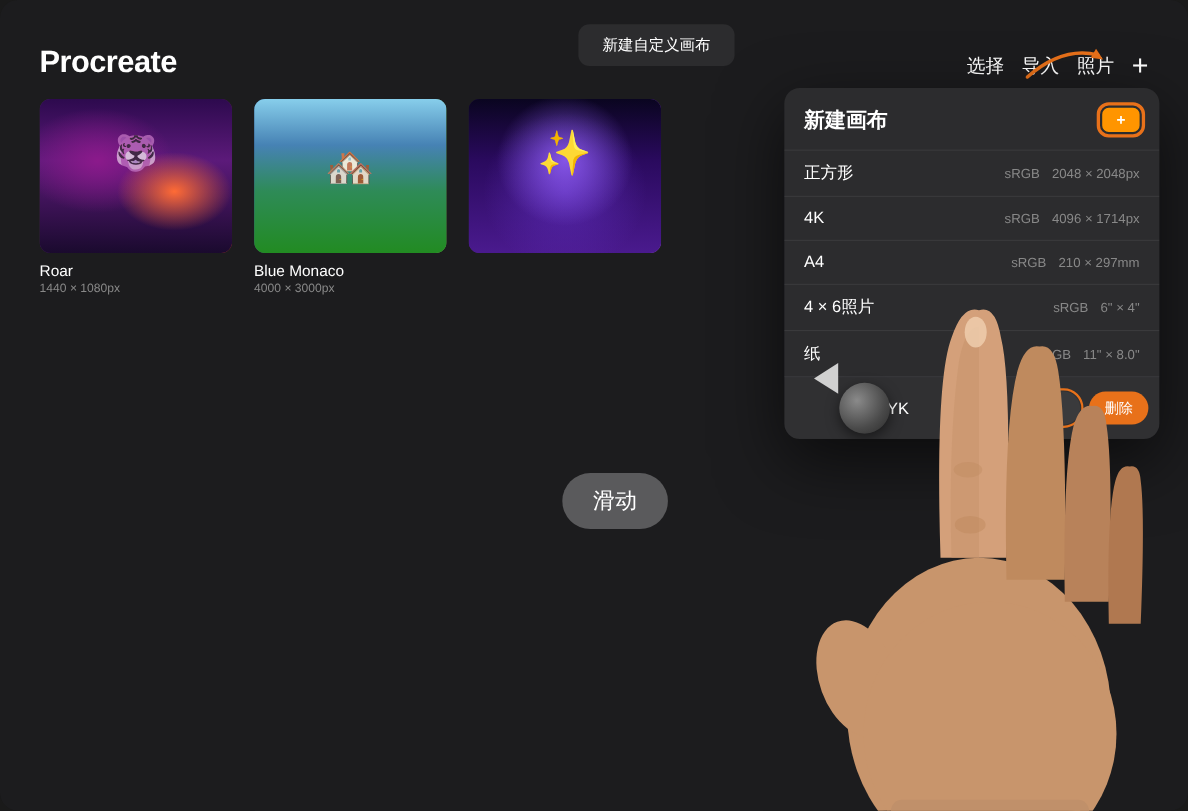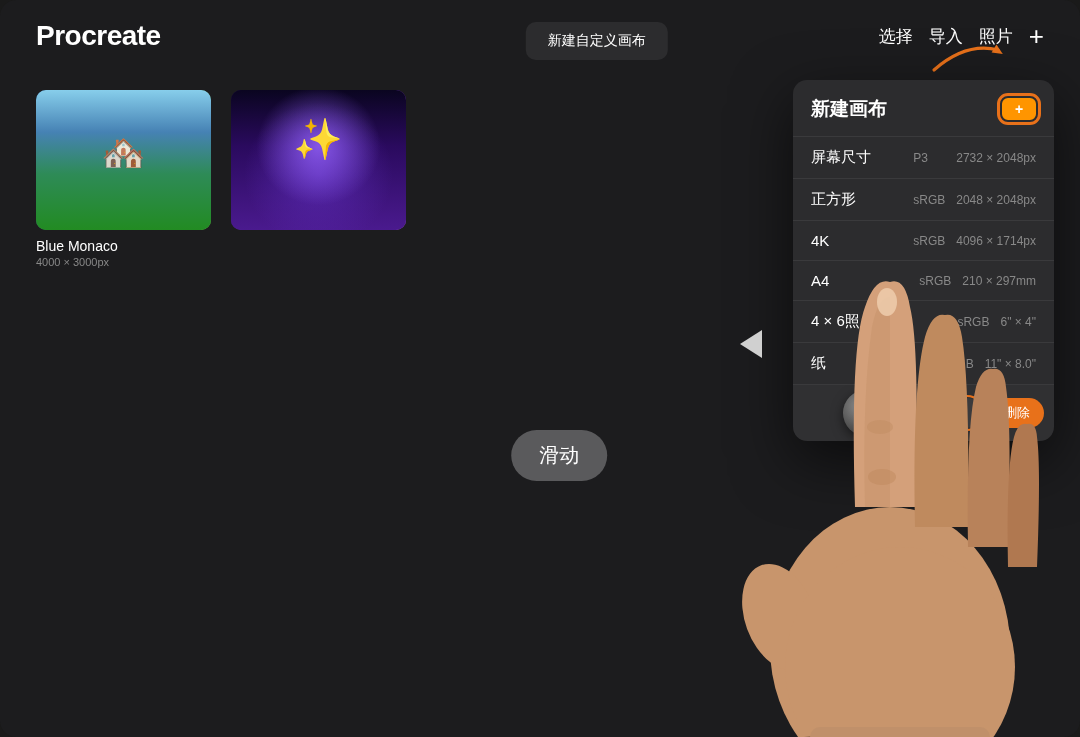--- a/index.html
+++ b/index.html
@@ -22,21 +22,21 @@
     }
 
     
     .header {
       position: absolute;
       top: 0;
       left: 0;
       right: 0;
       height: 72px;
       display: flex;
-      align-items: center;
+      align-items: flex-end;
       padding: 0 36px;
       z-index: 10;
     }
 
     .app-title {
       font-size: 28px;
       font-weight: 700;
       color: #ffffff;
       letter-spacing: -0.5px;
     }
@@ -235,21 +235,21 @@
       color: #888888;
       font-size: 11px;
       margin-top: 2px;
     }
 
     
     .new-canvas-panel {
       position: absolute;
       top: 80px;
       right: 26px;
-      width: 261px;
+      width: 341px;
       background: #2c2c2e;
       border-radius: 14px;
       overflow: hidden;
       z-index: 30;
       box-shadow: 0 20px 60px rgba(0,0,0,0.6);
     }
 
     .panel-header {
       display: flex;
       align-items: center;
@@ -441,20 +441,29 @@
 
 <div class="arrow-container">
   <svg class="orange-arrow" viewBox="0 0 100 50">
     <path d="M 10 40 Q 50 5 90 15" stroke="#e8711a" stroke-width="4" fill="none" stroke-linecap="round"></path>
     <polygon points="88,8 96,20 82,18" fill="#e8711a"></polygon>
   </svg>
 </div>
 
 <div class="gallery">
 
+  <div class="gallery-item">
+    <div class="gallery-thumb">
+      <div class="thumb-roar"></div>
+    </div>
+    <div>
+      <div class="gallery-label">Roar</div>
+      <div class="gallery-dims">1440 × 1080px</div>
+    </div>
+  </div>
 
   <div class="gallery-item">
     <div class="gallery-thumb">
       <div class="thumb-monaco"></div>
     </div>
     <div>
       <div class="gallery-label">Blue Monaco</div>
       <div class="gallery-dims">4000 × 3000px</div>
     </div>
   </div>
@@ -469,25 +478,20 @@
 
 <div class="new-canvas-panel">
   <div class="panel-header">
     <span class="panel-title">新建画布</span>
     <button class="panel-new-btn">
       <span class="panel-new-btn-icon">+</span>
     </button>
   </div>
   <div class="panel-rows">
 
-    <div class="panel-row">
-      <span class="panel-row-name">屏幕尺寸</span>
-      <span class="panel-row-color">P3</span>
-      <span class="panel-row-dims">2732 × 2048px</span>
-    </div>
 
     <div class="panel-row">
       <span class="panel-row-name">正方形</span>
       <span class="panel-row-color">sRGB</span>
       <span class="panel-row-dims">2048 × 2048px</span>
     </div>
 
     <div class="panel-row">
       <span class="panel-row-name">4K</span>
       <span class="panel-row-color">sRGB</span>

